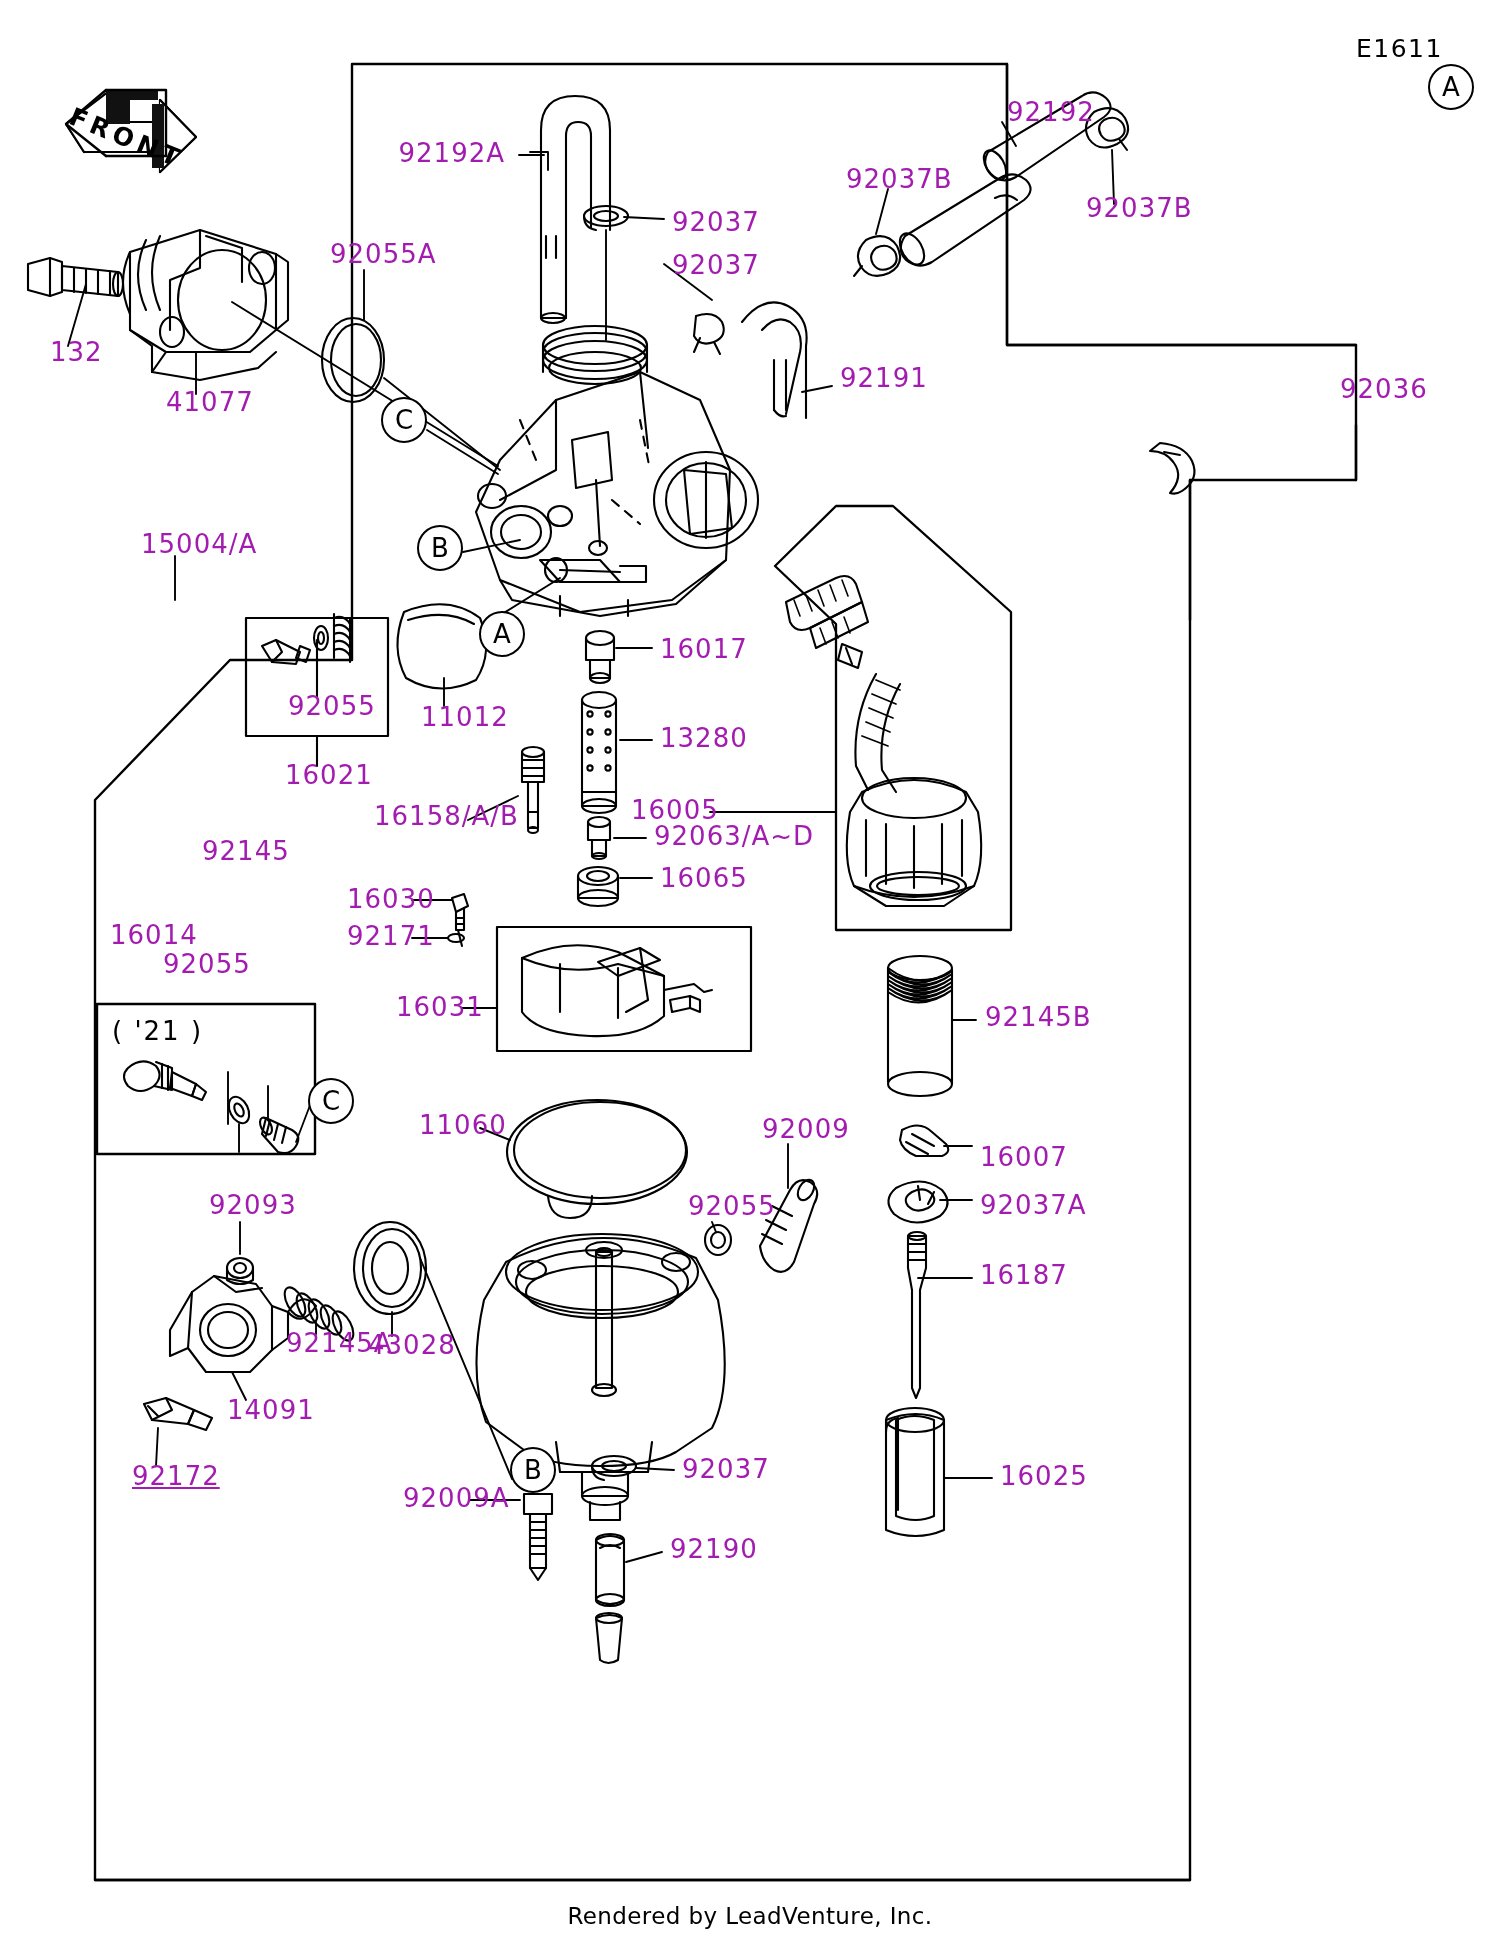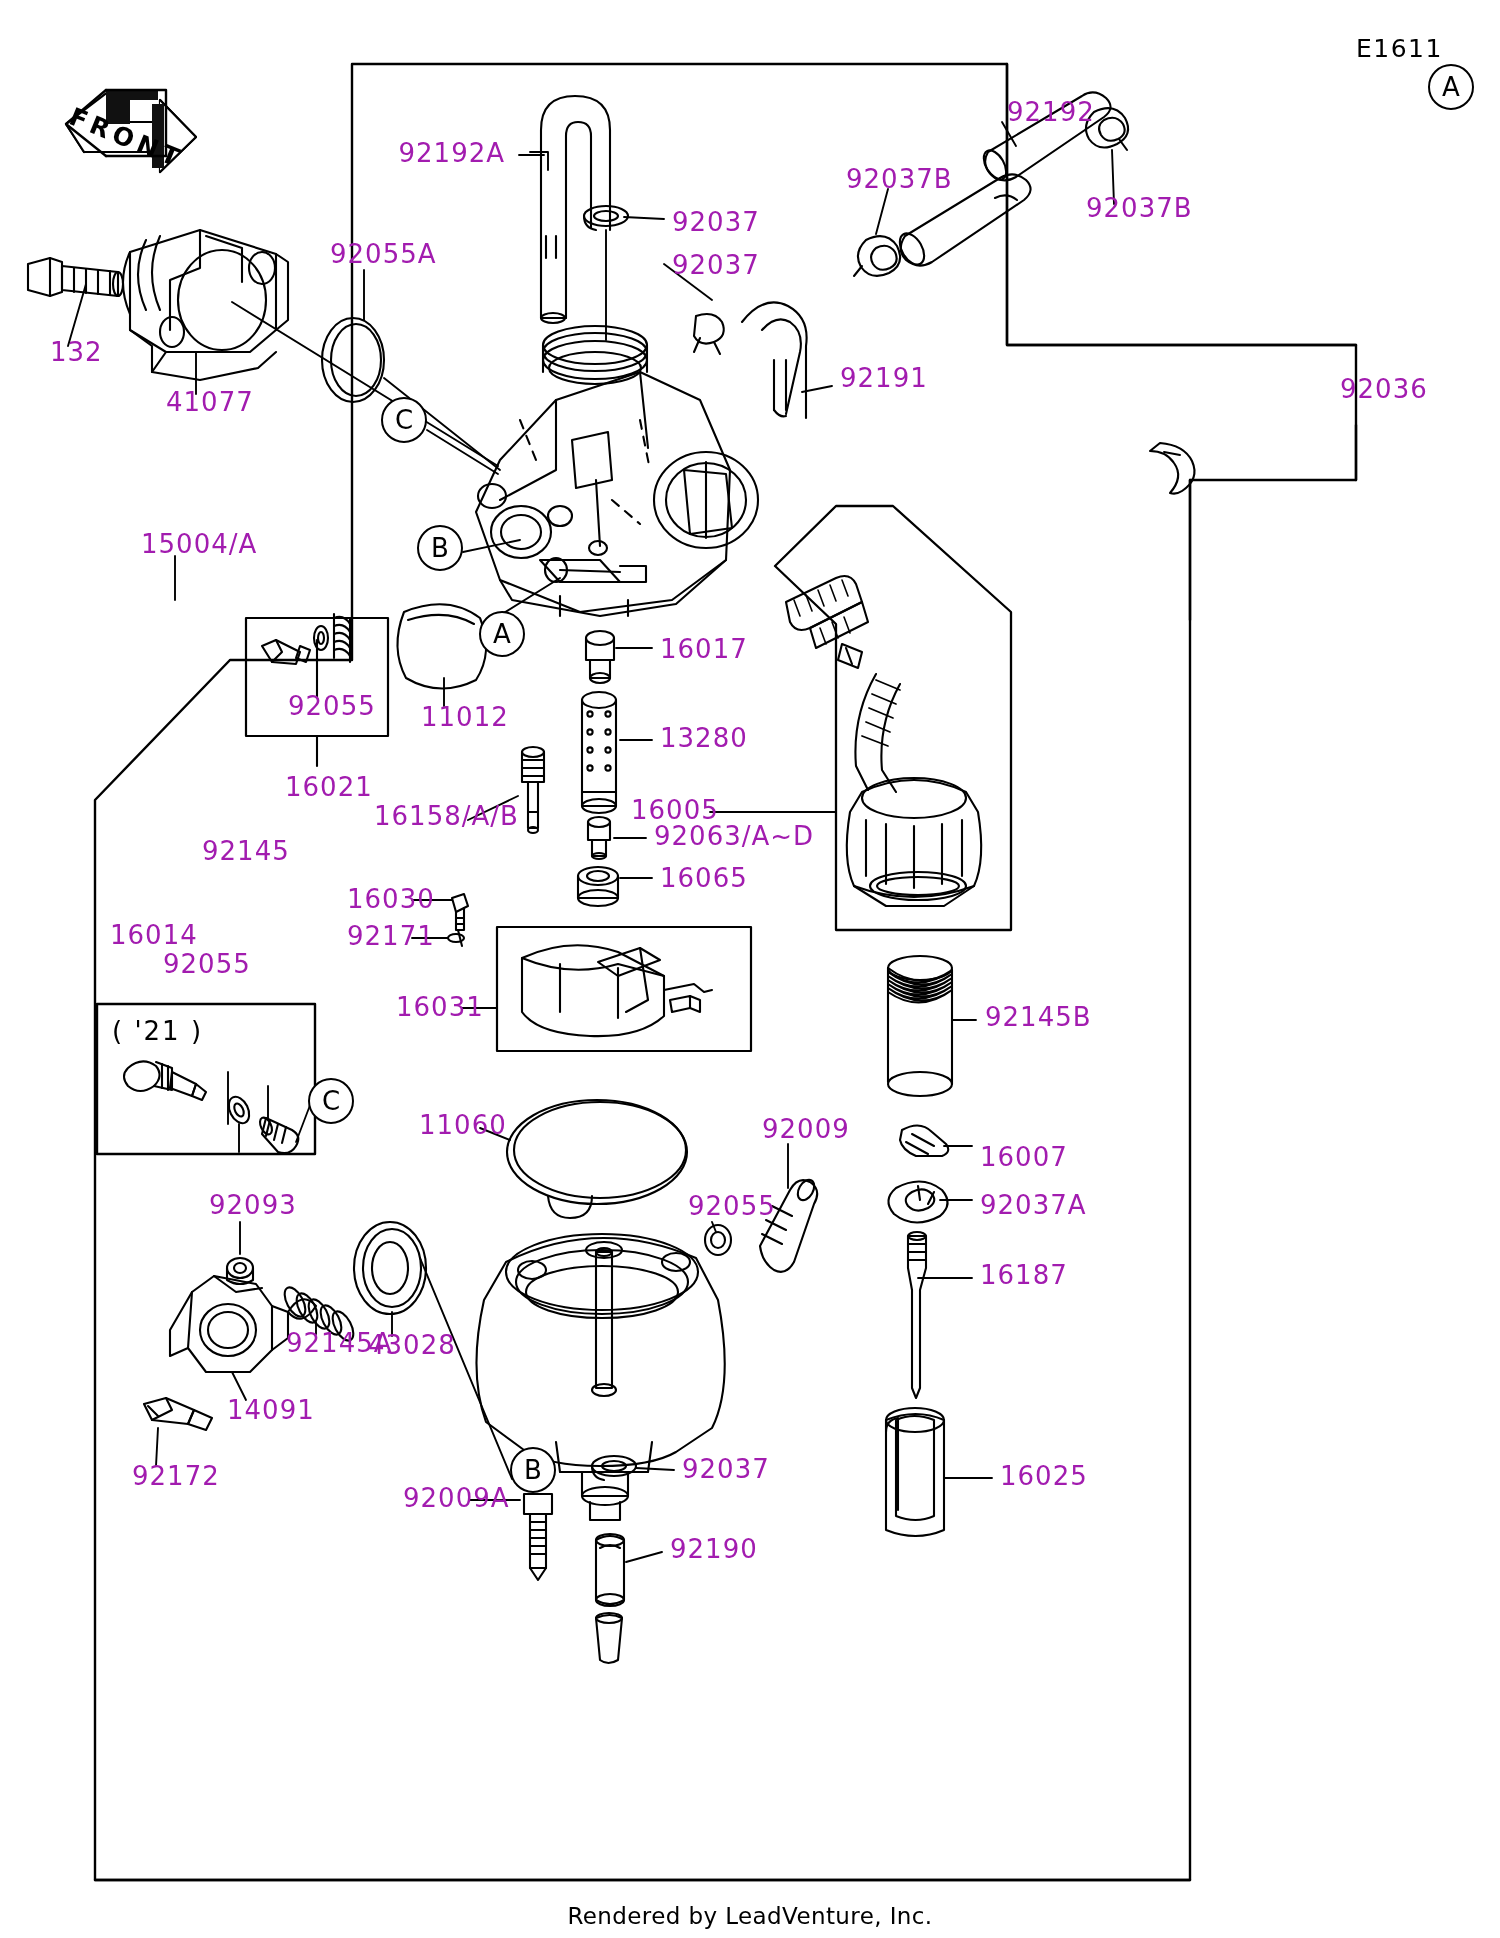--- a/index.html
+++ b/index.html
@@ -552,21 +552,21 @@
       <div class="lbl" style="left: 1007px; top: 97px;">92192</div>
       <div class="lbl" style="left: 846px; top: 164px;">92037B</div>
       <div class="lbl" style="left: 1086px; top: 193px;">92037B</div>
       <div class="lbl" style="left: 330px; top: 239px;">92055A</div>
       <div class="lbl" style="left: 50px; top: 337px;">132</div>
       <div class="lbl" style="left: 166px; top: 387px;">41077</div>
       <div class="lbl" style="left: 840px; top: 363px;">92191</div>
       <div class="lbl" style="left: 1340px; top: 374px;">92036</div>
       <div class="lbl" style="left: 141px; top: 529px;">15004/A</div>
       <div class="lbl" style="left: 288px; top: 691px;">92055</div>
-      <div class="lbl" style="left: 285px; top: 760px; margin-top: 12px;">16021</div>
+      <div class="lbl" style="left: 285px; top: 760px;">16021</div>
       <div class="lbl" style="left: 421px; top: 702px;">11012</div>
       <div class="lbl" style="left: 660px; top: 634px;">16017</div>
       <div class="lbl" style="left: 660px; top: 723px;">13280</div>
       <div class="lbl" style="left: 374px; top: 801px;">16158/A/B</div>
       <div class="lbl" style="left: 654px; top: 821px;">92063/A~D</div>
       <div class="lbl" style="left: 660px; top: 863px;">16065</div>
       <div class="lbl" style="left: 631px; top: 795px;">16005</div>
       <div class="lbl" style="left: 347px; top: 884px;">16030</div>
       <div class="lbl" style="left: 347px; top: 921px;">92171</div>
       <div class="lbl" style="left: 396px; top: 992px; text-align: right;">16031</div>
@@ -578,20 +578,20 @@
       <div class="lbl" style="left: 980px; top: 1190px;">92037A</div>
       <div class="lbl" style="left: 980px; top: 1260px;">16187</div>
       <div class="lbl" style="left: 1000px; top: 1461px;">16025</div>
       <div class="lbl" style="left: 419px; top: 1110px;">11060</div>
       <div class="lbl" style="left: 762px; top: 1114px;">92009</div>
       <div class="lbl" style="left: 688px; top: 1191px;">92055</div>
       <div class="lbl" style="left: 209px; top: 1190px;">92093</div>
       <div class="lbl" style="left: 368px; top: 1330px;">43028</div>
       <div class="lbl" style="left: 286px; top: 1328px;">92145A</div>
       <div class="lbl" style="left: 227px; top: 1395px;">14091</div>
-      <div class="lbl" style="left: 132px; top: 1461px;">92172</div>
+      <div class="lbl" style="left: 132px; top: 1461px; text-decoration: underline;">92172</div>
       <div class="lbl" style="left: 403px; top: 1483px; text-align: right;">92009A</div>
       <div class="lbl" style="left: 682px; top: 1454px;">92037</div>
       <div class="lbl" style="left: 670px; top: 1534px;">92190</div>
     </div>
 
   <div class="foot">Rendered by LeadVenture, Inc.</div>
 </div>
 
 </body></html>

